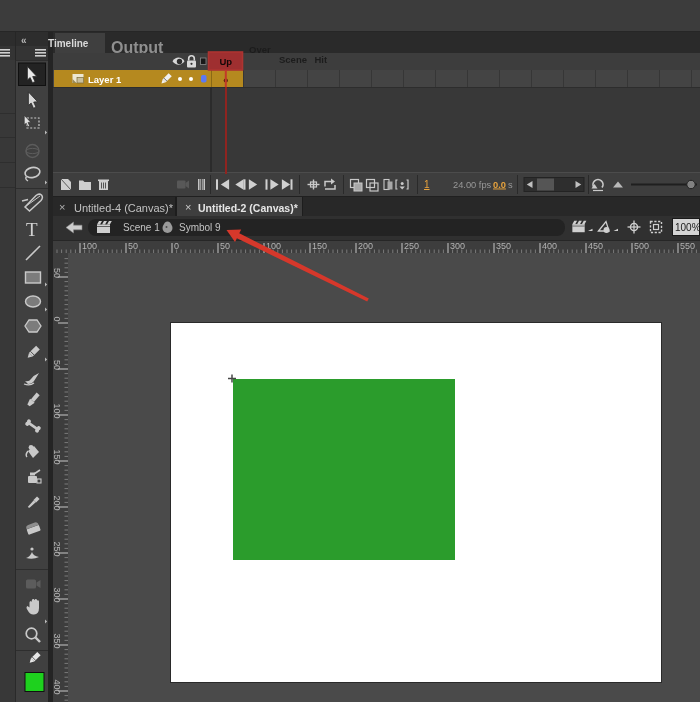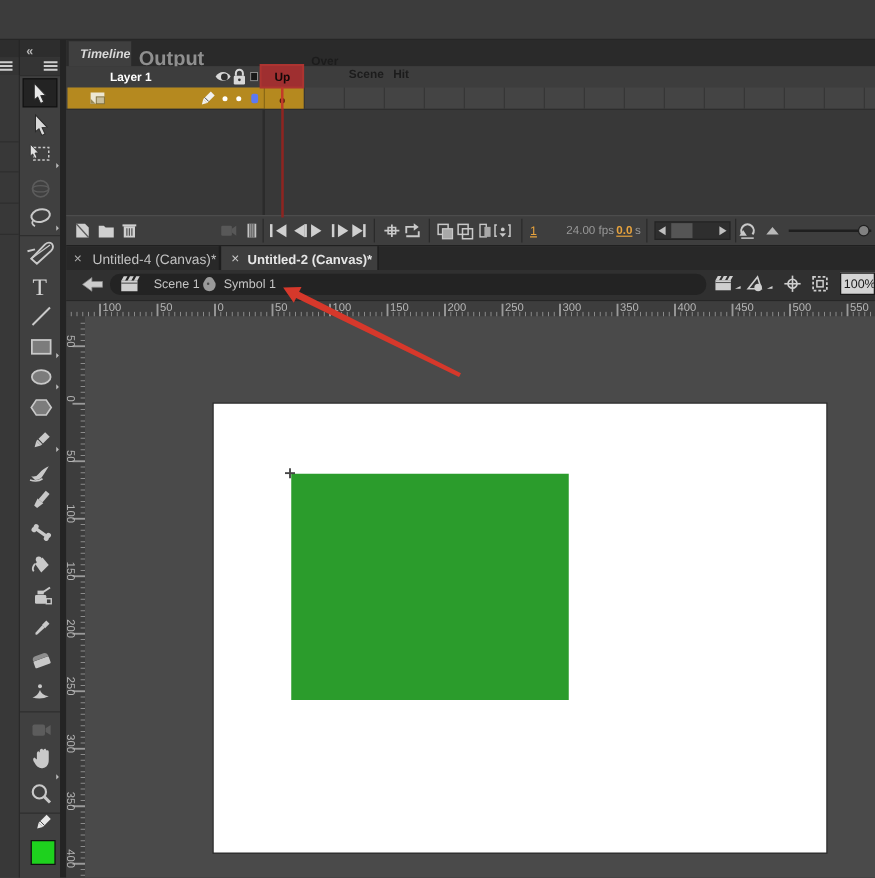--- a/index.html
+++ b/index.html
@@ -13,32 +13,32 @@
 <div class="abs" style="left:0px;top:137px;width:15px;height:1px;background:#2e2e2e;"></div>
 <div class="abs" style="left:0px;top:162px;width:15px;height:1px;background:#2e2e2e;"></div>
 <div class="abs" style="left:0px;top:187px;width:15px;height:1px;background:#2e2e2e;"></div>
 <div class="abs" style="left:16px;top:32px;width:32px;height:670px;background:#404040;"></div>
 <div class="abs" style="left:48px;top:32px;width:5px;height:670px;background:#242424;"></div>
 <div class="abs" style="left:0px;top:32px;width:48px;height:14px;background:#2d2d2d;"></div>
 <div class="abs" style="left:0px;top:46px;width:48px;height:14px;background:#343434;"></div>
 <div class="abs" style="left:15px;top:32px;width:1px;height:28px;background:#262626;"></div>
 <div class="abs" style="left:53px;top:32px;width:647px;height:21px;background:#2a2a2a;"></div>
 <div class="abs" style="left:55px;top:33px;width:50px;height:20px;background:#3f3f3f;"></div>
-<div class="abs" style="left:64px;top:38px;font-size:10px;color:#d9d9d9;font-weight:bold;white-space:nowrap;font-style:italic;">Timeline</div>
+<div class="abs" style="left:48px;top:38px;font-size:10px;color:#d9d9d9;font-weight:bold;white-space:nowrap;">Timeline</div>
 <div class="abs" style="left:111px;top:38.5px;font-size:16px;color:#8f8f8f;font-weight:bold;white-space:nowrap;">Output</div>
 <div class="abs" style="left:53px;top:53px;width:647px;height:17px;background:#3d3d3d;"></div>
 <div class="abs" style="left:249px;top:44px;font-size:9.5px;color:#1c1c1c;font-weight:bold;white-space:nowrap;">Over</div>
 <div class="abs" style="left:279px;top:54px;font-size:9.5px;color:#1c1c1c;font-weight:bold;white-space:nowrap;">Scene</div>
 <div class="abs" style="left:314.5px;top:54px;font-size:9.5px;color:#1c1c1c;font-weight:bold;white-space:nowrap;">Hit</div>
 <div class="abs" style="left:53px;top:70px;width:647px;height:17px;background:#444444;"></div>
 <div class="abs" style="left:54px;top:70px;width:189px;height:17px;background:#b5891f;"></div>
 <div class="abs" style="left:211px;top:70px;width:1px;height:17px;background:#8a6915;"></div>
 <div class="abs" style="left:212px;top:70px;width:31px;height:17px;background:#b5891f;"></div>
 <div class="abs" style="left:53px;top:87px;width:647px;height:1px;background:#2d2d2d;"></div>
-<div class="abs" style="left:88px;top:57px;font-size:9.5px;color:#ffffff;font-weight:bold;white-space:nowrap;">Layer 1</div>
+<div class="abs" style="left:88px;top:74px;font-size:9.5px;color:#ffffff;font-weight:bold;white-space:nowrap;">Layer 1</div>
 <div class="abs" style="left:243px;top:70px;width:1px;height:17px;background:#363636;"></div>
 <div class="abs" style="left:275px;top:70px;width:1px;height:17px;background:#363636;"></div>
 <div class="abs" style="left:307px;top:70px;width:1px;height:17px;background:#363636;"></div>
 <div class="abs" style="left:339px;top:70px;width:1px;height:17px;background:#363636;"></div>
 <div class="abs" style="left:371px;top:70px;width:1px;height:17px;background:#363636;"></div>
 <div class="abs" style="left:403px;top:70px;width:1px;height:17px;background:#363636;"></div>
 <div class="abs" style="left:435px;top:70px;width:1px;height:17px;background:#363636;"></div>
 <div class="abs" style="left:467px;top:70px;width:1px;height:17px;background:#363636;"></div>
 <div class="abs" style="left:499px;top:70px;width:1px;height:17px;background:#363636;"></div>
 <div class="abs" style="left:531px;top:70px;width:1px;height:17px;background:#363636;"></div>
@@ -56,21 +56,21 @@
 <div class="abs" style="left:175px;top:197px;width:2px;height:19px;background:#1d1d1d;"></div>
 <div class="abs" style="left:177px;top:197px;width:125px;height:19px;background:#3e3e3e;"></div>
 <div class="abs" style="left:302px;top:197px;width:1px;height:19px;background:#1d1d1d;"></div>
 <div class="abs" style="left:74px;top:201.5px;font-size:11px;color:#c2c2c2;font-weight:normal;white-space:nowrap;">Untitled-4 (Canvas)*</div>
 <div class="abs" style="left:198px;top:202px;font-size:10.5px;color:#e6e6e6;font-weight:bold;white-space:nowrap;">Untitled-2 (Canvas)*</div>
 <div class="abs" style="left:59px;top:201px;font-size:11px;color:#b0b0b0;font-weight:normal;white-space:nowrap;">×</div>
 <div class="abs" style="left:185px;top:201px;font-size:11px;color:#cccccc;font-weight:normal;white-space:nowrap;">×</div>
 <div class="abs" style="left:53px;top:216px;width:647px;height:24px;background:#303030;"></div>
 <div class="abs" style="left:88px;top:219px;width:477px;height:17px;background:#232323;border-radius:8px"></div>
 <div class="abs" style="left:123px;top:222px;font-size:10px;color:#c4c4c4;font-weight:normal;white-space:nowrap;">Scene 1</div>
-<div class="abs" style="left:179px;top:222px;font-size:10px;color:#c4c4c4;font-weight:normal;white-space:nowrap;">Symbol 1</div>
+<div class="abs" style="left:179px;top:222px;font-size:10px;color:#c4c4c4;font-weight:normal;white-space:nowrap;">Symbol 9</div>
 <div class="abs" style="left:672px;top:218px;width:28px;height:18px;background:#d4d4d4;border:1px solid #1a1a1a"></div>
 <div class="abs" style="left:675px;top:222px;font-size:10px;color:#1a1a1a;font-weight:normal;white-space:nowrap;">100%</div>
 <div class="abs" style="left:53px;top:240px;width:647px;height:1px;background:#262626;"></div>
 <div class="abs" style="left:53px;top:241px;width:647px;height:12px;background:#3d3d3d;"></div>
 <div class="abs" style="left:53px;top:253px;width:15px;height:449px;background:#3d3d3d;"></div>
 <div class="abs" style="left:68px;top:253px;width:632px;height:449px;background:#4a4a4a;"></div>
 <div class="abs" style="left:170px;top:322px;width:492px;height:361px;background:#2a2a2a"></div>
 <div class="abs" style="left:171px;top:323px;width:490px;height:359px;background:#ffffff;"></div>
 <div class="abs" style="left:233px;top:379px;width:222px;height:181px;background:#2b9c2c;"></div>
 <svg class="abs" style="left:0;top:0;z-index:50" width="700" height="702" viewBox="0 0 700 702" xmlns="http://www.w3.org/2000/svg">

